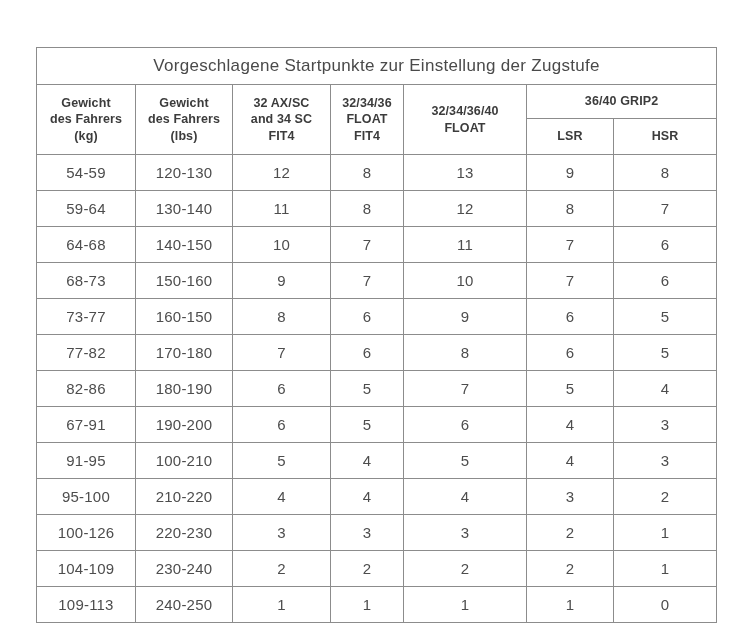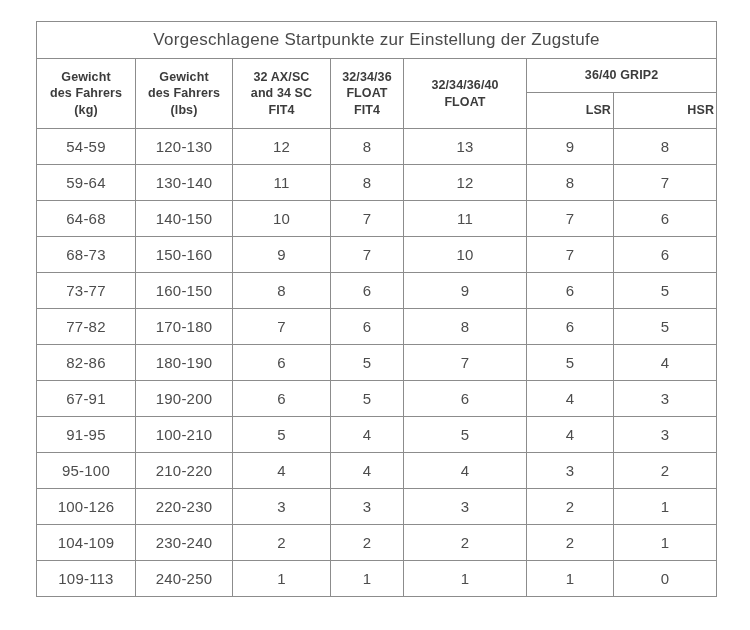--- a/index.html
+++ b/index.html
@@ -5,21 +5,21 @@
   * { margin: 0; padding: 0; box-sizing: border-box; }
   html, body {
     width: 750px;
     height: 630px;
     background: #ffffff;
     font-family: "Liberation Sans", "DejaVu Sans", sans-serif;
   }
   .table-wrap {
     position: absolute;
     left: 36px;
-    top: 21px;
+    top: 47px;
     width: 680px;
   }
   table.settings-table {
     border-collapse: collapse;
     table-layout: fixed;
     width: 680px;
     background: #ffffff;
   }
   table.settings-table td,
   table.settings-table th {
@@ -38,21 +38,21 @@
   th.col-head {
     font-size: 12.5px;
     font-weight: 700;
     color: #3c3c3c;
     line-height: 1.32;
     padding: 4px 2px;
     letter-spacing: 0.1px;
   }
   th.col-head .hline { display: block; }
   tr.grip2-row th { height: 34px; }
-  tr.sub-head-row th { height: 36px; text-align: right; }
+  tr.sub-head-row th { height: 36px; }
   tbody td {
     height: 36px;
     font-size: 15px;
     font-weight: 400;
     color: #4d4d4d;
     letter-spacing: 0.2px;
   }
   
   col.c-kg   { width: 99px; }
   col.c-lbs  { width: 97px; }

